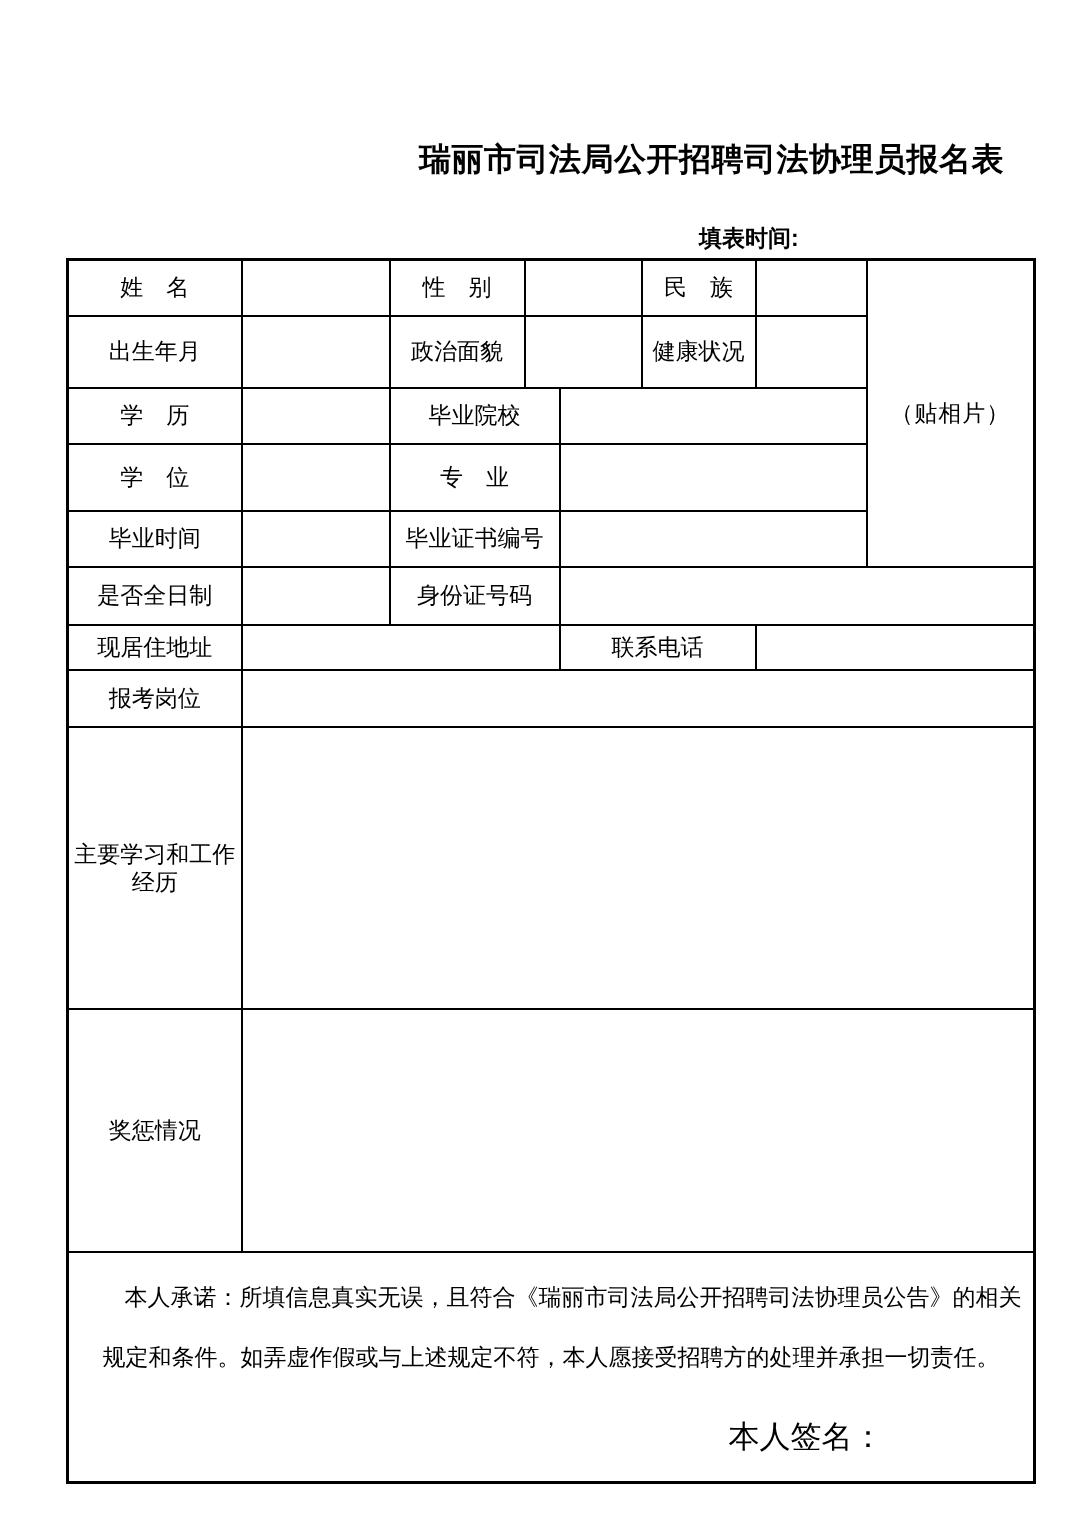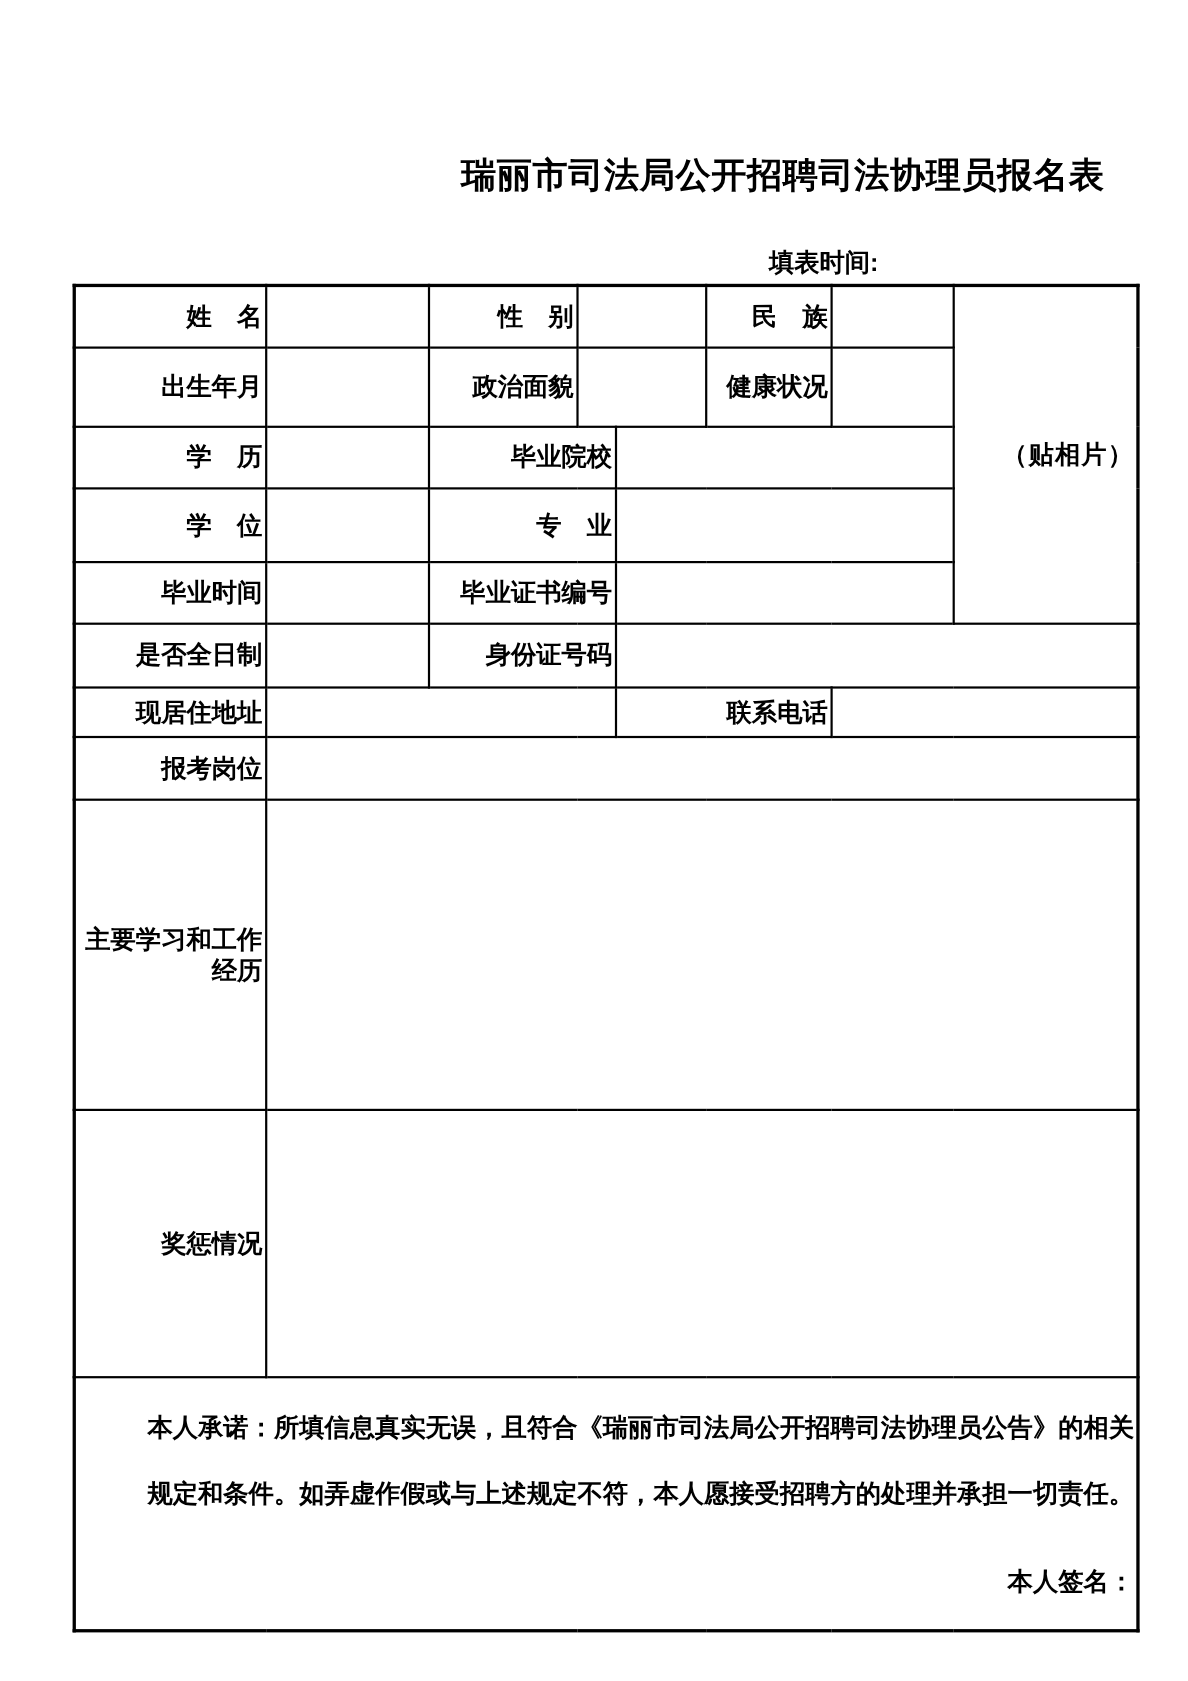--- a/index.html
+++ b/index.html
@@ -36,48 +36,47 @@
   table.form {
     position: absolute;
     top: 258px; left: 66px;
     width: 967px;
     border-collapse: collapse;
     table-layout: fixed;
     border: 3px solid #000;
   }
   table.form td {
     border: 2px solid #000;
-    text-align: right;
+    text-align: center;
     vertical-align: middle;
     font-size: 23px;
     padding: 2px;
     overflow: hidden;
     word-break: break-all;
-    font-weight: bold;
   }
   tr.thick-top td { border-top: 1px solid #eab308; }
   td.lbl { white-space: nowrap; }
   td.lbl-multi {
     font-size: 21px;
     line-height: 28px;
     padding: 0;
     white-space: normal;
     margin-top: 32px;
   }
   td.photo-cell { font-size: 22px; letter-spacing: 1px; }
   td.val { background: #ffffff; }
   td.decl-cell {
     text-align: left;
     vertical-align: top;
     padding: 22px 4px 0 10px;
     font-size: 22px;
     line-height: 60px;
   }
   .decl-text { margin: 0; text-indent: 44px; }
-  .sig-line { margin-top: 20px; padding-left: 510px; font-size: 23px; white-space: nowrap; }
+  .sig-line { margin-top: 20px; padding-left: 510px; font-size: 31px; white-space: nowrap; }
 </style>
 </head>
 <body>
 
 <div class="page">
 
   <div class="title">瑞丽市司法局公开招聘司法协理员报名表</div>
 
   <div class="fill-time">填表时间:</div>
 

